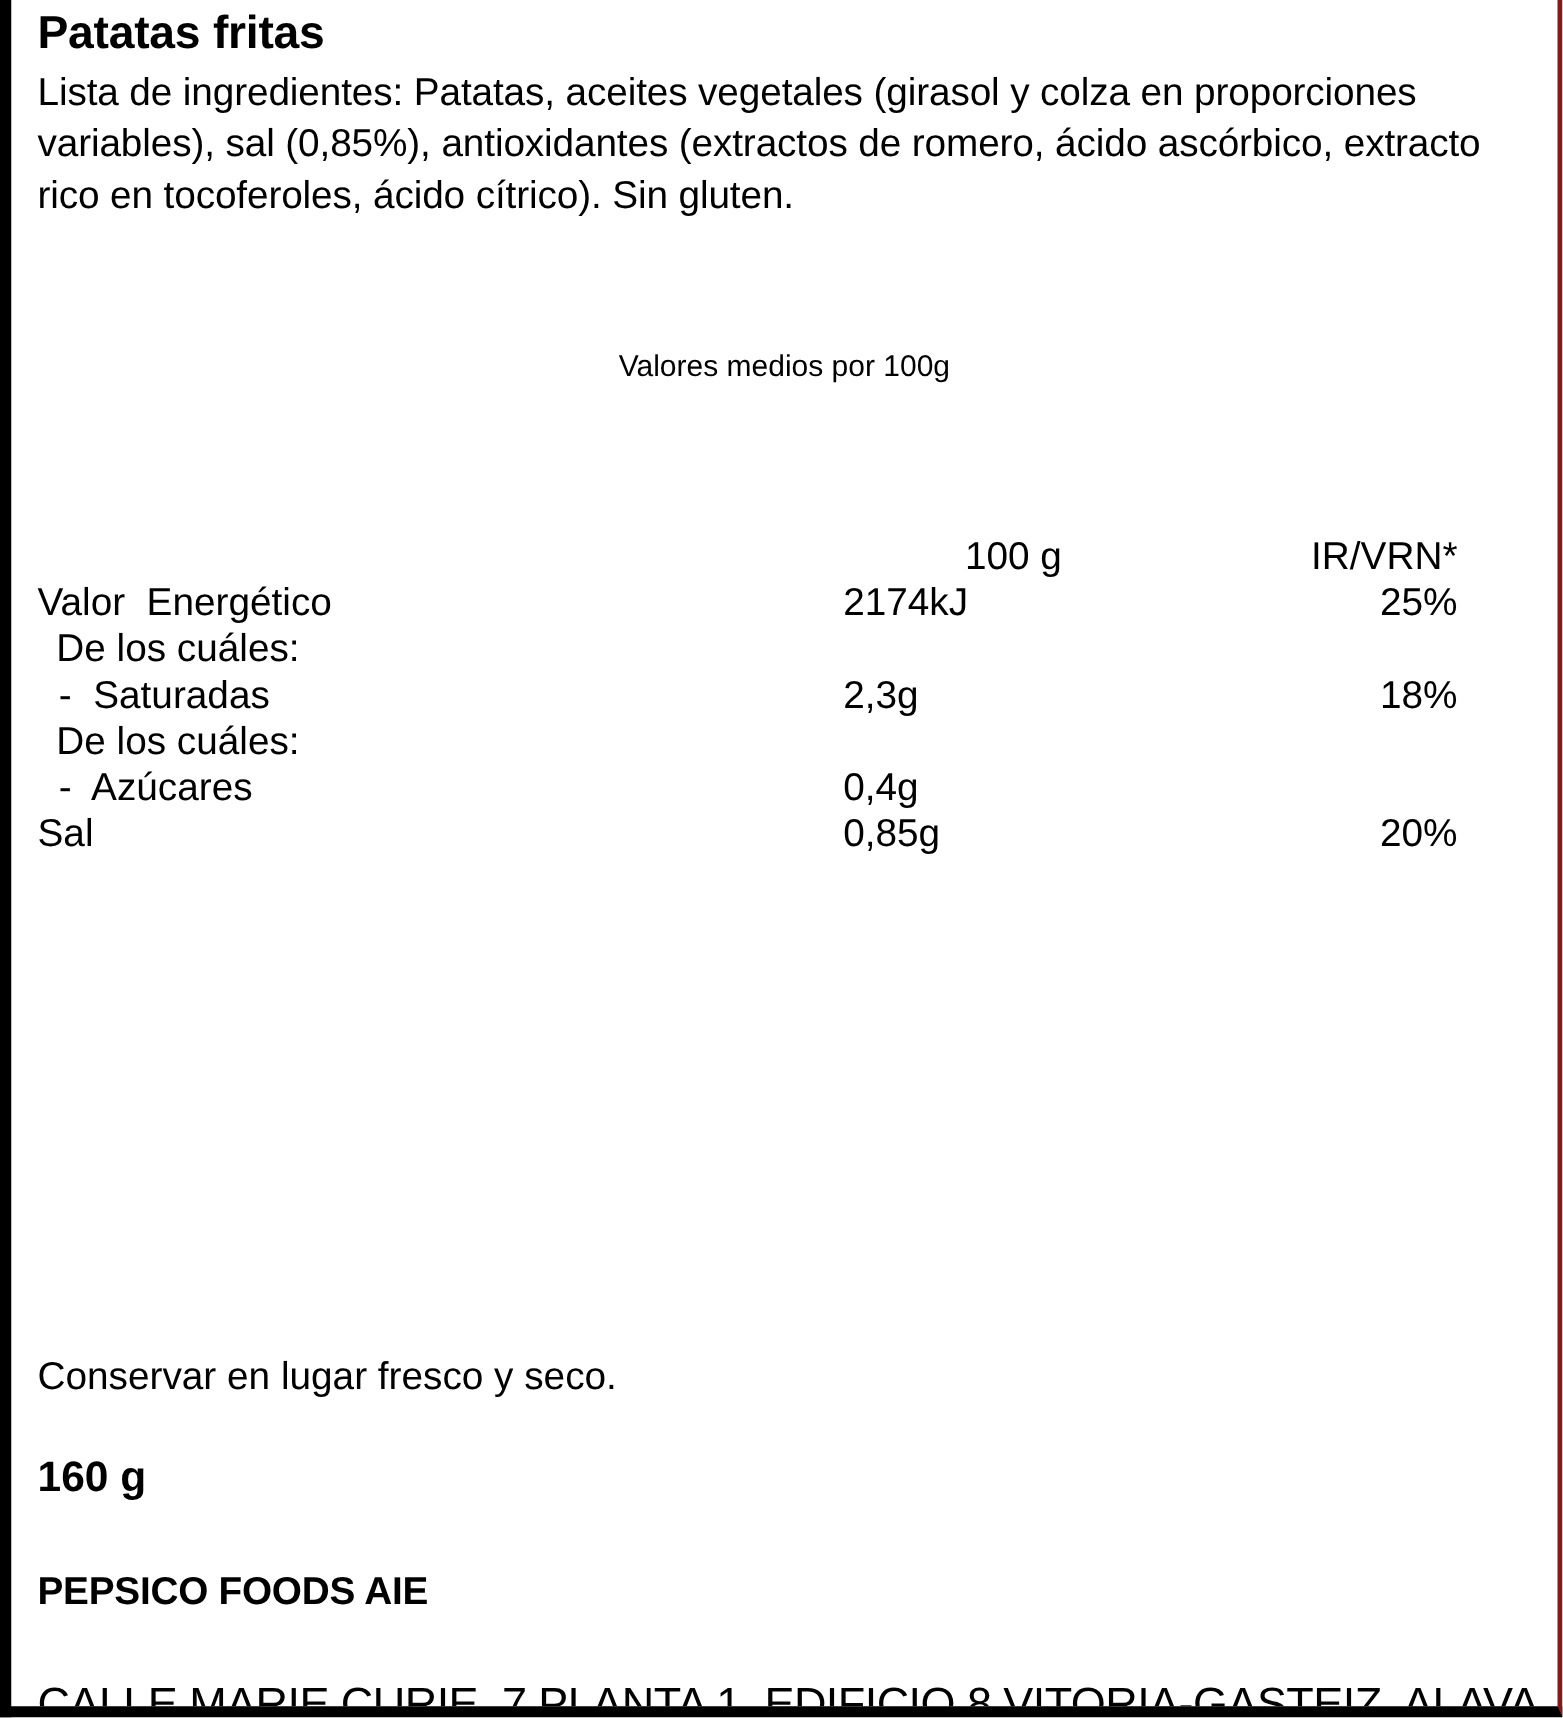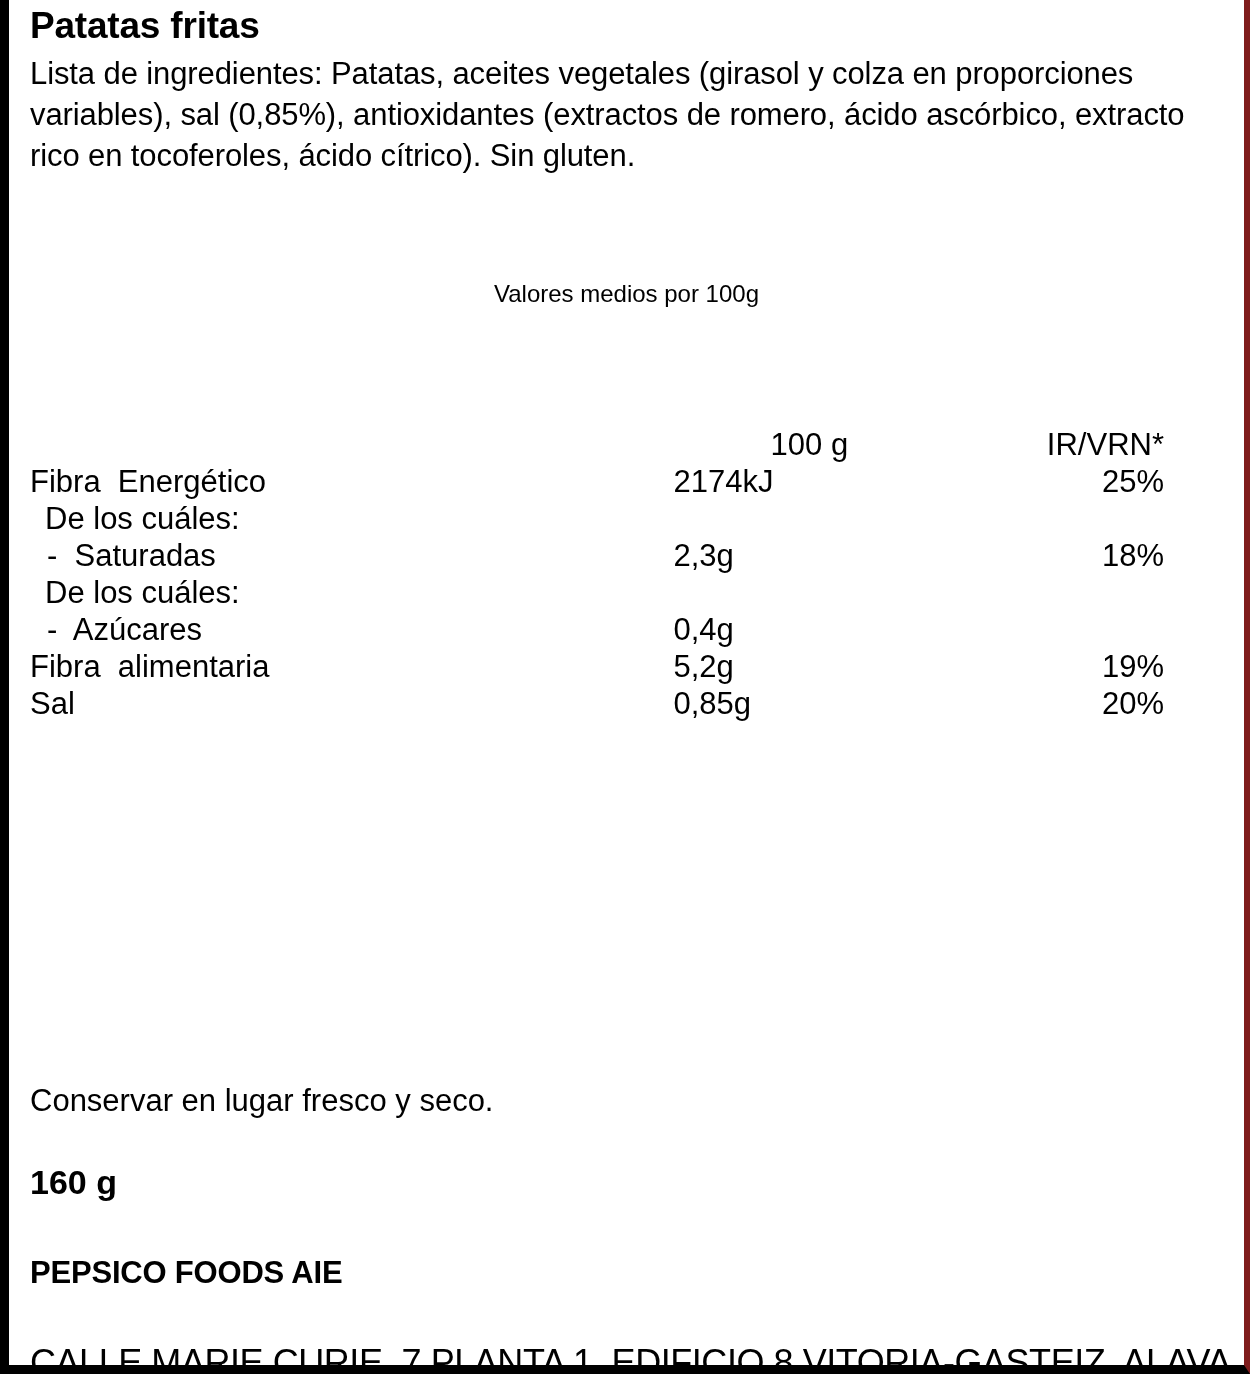--- a/index.html
+++ b/index.html
@@ -11,21 +11,21 @@
     font-family: "Liberation Sans", sans-serif;
     color: #000000;
   }
   #label-root {
     position: relative;
     width: 1250px;
     height: 1374px;
     background: #ffffff;
     box-sizing: border-box;
     border-left: 9px solid #000000;
-    border-right: 6px solid #7f1d1d;
+    border-right: 4px solid #7f1d1d;
     border-bottom: 9px solid #000000;
     overflow: hidden;
   }
   .inner {
     position: relative;
     width: 100%;
     height: 100%;
     box-sizing: border-box;
     padding: 0 22px 0 21px;
   }
@@ -145,21 +145,21 @@
       <table class="nutrition">
         <thead>
           <tr class="row-head">
             <th class="col-label"></th>
             <th class="col-amount">100 g</th>
             <th class="col-pct">IR/VRN*</th>
           </tr>
         </thead>
         <tbody id="nutrition-body">
             <tr class="row">
-              <td class="col-label">Fibra  Energético</td>
+              <td class="col-label">Valor  Energético</td>
               <td class="col-amount">2174kJ</td>
               <td class="col-pct">25%</td>
             </tr>
             <tr class="row">
               <td class="col-label indent-1">De los cuáles:</td>
               <td class="col-amount"></td>
               <td class="col-pct"></td>
             </tr>
             <tr class="row">
               <td class="col-label indent-2">-  Saturadas</td>
@@ -170,25 +170,20 @@
               <td class="col-label indent-1">De los cuáles:</td>
               <td class="col-amount"></td>
               <td class="col-pct"></td>
             </tr>
             <tr class="row">
               <td class="col-label indent-2">-  Azúcares</td>
               <td class="col-amount">0,4g</td>
               <td class="col-pct"></td>
             </tr>
             <tr class="row">
-              <td class="col-label">Fibra  alimentaria</td>
-              <td class="col-amount">5,2g</td>
-              <td class="col-pct">19%</td>
-            </tr>
-            <tr class="row">
               <td class="col-label">Sal</td>
               <td class="col-amount">0,85g</td>
               <td class="col-pct">20%</td>
             </tr>
           </tbody>
       </table>
     </div>
 
     <div class="storage">Conservar en lugar fresco y seco.</div>
 

